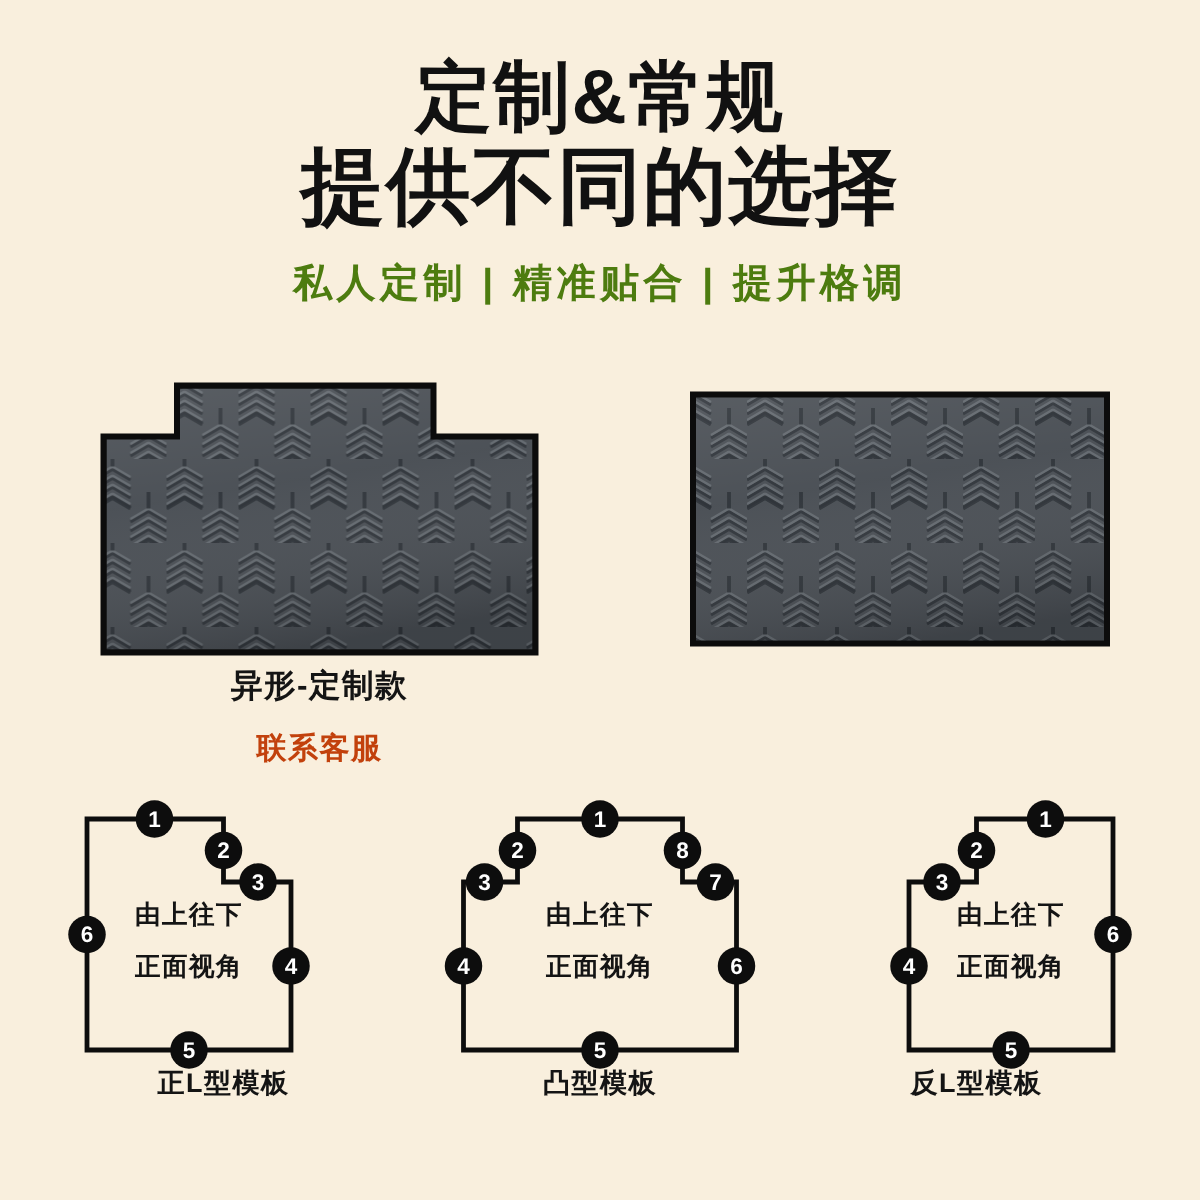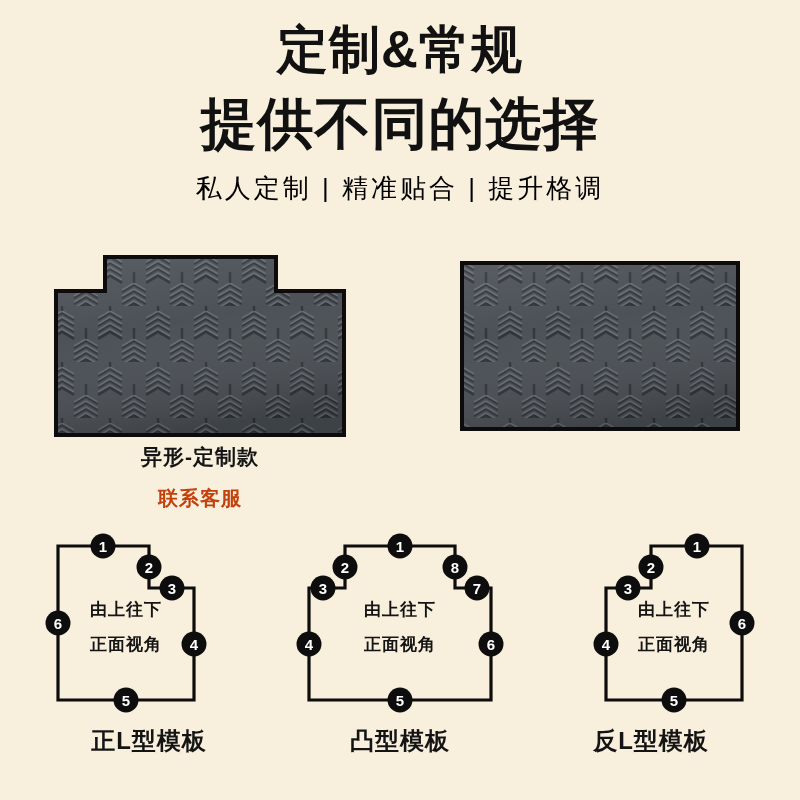--- a/index.html
+++ b/index.html
@@ -12,54 +12,54 @@
     background: #f9efdd;
     font-family: "Liberation Sans", "DejaVu Sans", sans-serif;
     color: #111111;
     overflow: hidden;
     position: relative;
   }
 
   
   #header {
     width: 800px;
-    padding-top: 22px;
+    padding-top: 37px;
     text-align: center;
   }
   .title-line {
     font-weight: bold;
     color: #111111;
     letter-spacing: 1px;
     line-height: 1.08;
   }
   #title-line-1 { font-size: 51px; }
-  #title-line-2 { font-size: 56px; margin-top: 17px; }
+  #title-line-2 { font-size: 56px; margin-top: 2px; }
   #subtitle {
     margin-top: 16px;
     font-size: 26px;
-    color: #000000;
+    color: #4d7c0f;
     letter-spacing: 3px;
-    font-weight: 400;
+    font-weight: 700;
   }
 
   
   #mats-row {
     position: absolute;
     top: 240px;
     left: 0;
     width: 800px;
     height: 270px;
   }
   .mat-cell {
     position: absolute;
     top: 0;
     width: 400px;
     height: 270px;
   }
-  #mat-cell-custom { left: 0; }
+  #mat-cell-custom { left: 13px; }
   #mat-cell-regular { left: 400px; }
 
   .mat-figure {
     position: absolute;
     top: 10px;
     left: 50%;
     transform: translateX(-50%);
     width: 300px;
     height: 192px;
   }
@@ -103,25 +103,25 @@
     height: 260px;
   }
   #template-cell-0 { left: 26px; }
   #template-cell-1 { left: 277px; }
   #template-cell-2 { left: 528px; }
 
   .template-svg { display: block; }
 
   .template-caption {
     position: absolute;
-    top: 203px;
+    top: 188px;
     left: 0;
     width: 246px;
     text-align: center;
-    font-size: 24px;
+    font-size: 18px;
     font-weight: bold;
     color: #141414;
     letter-spacing: 1px;
   }
 
   .tpl-line {
     fill: none;
     stroke: #0d0d0d;
     stroke-width: 3.2;
     stroke-linecap: square;

